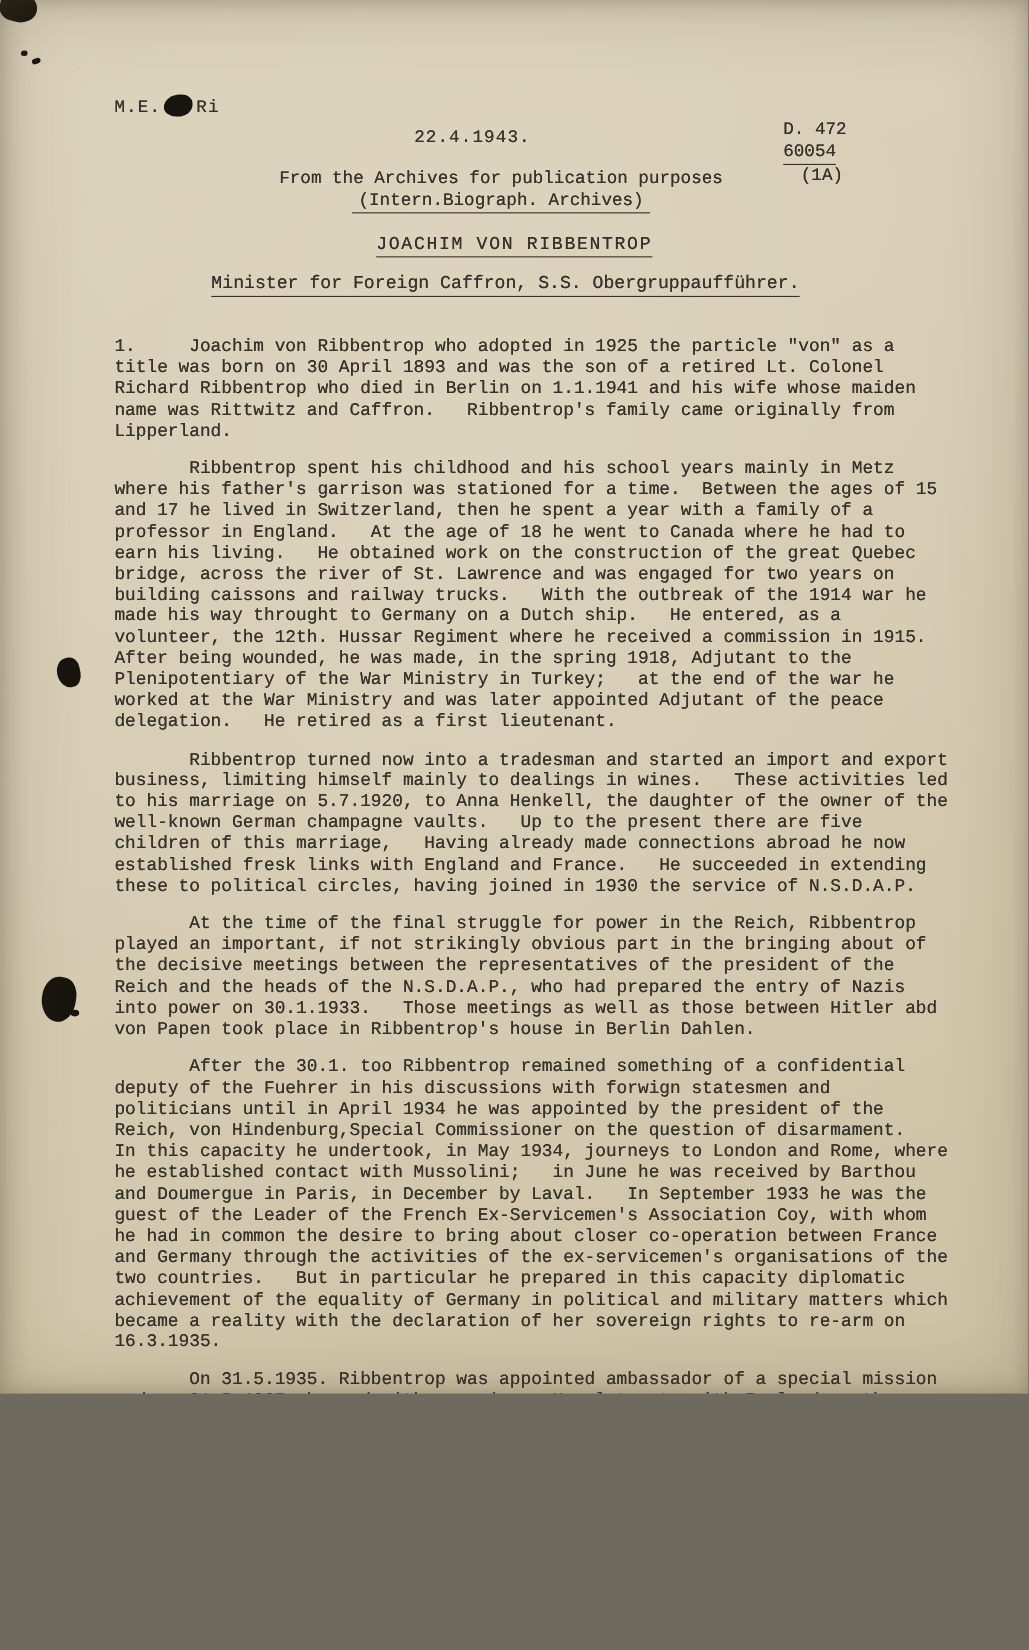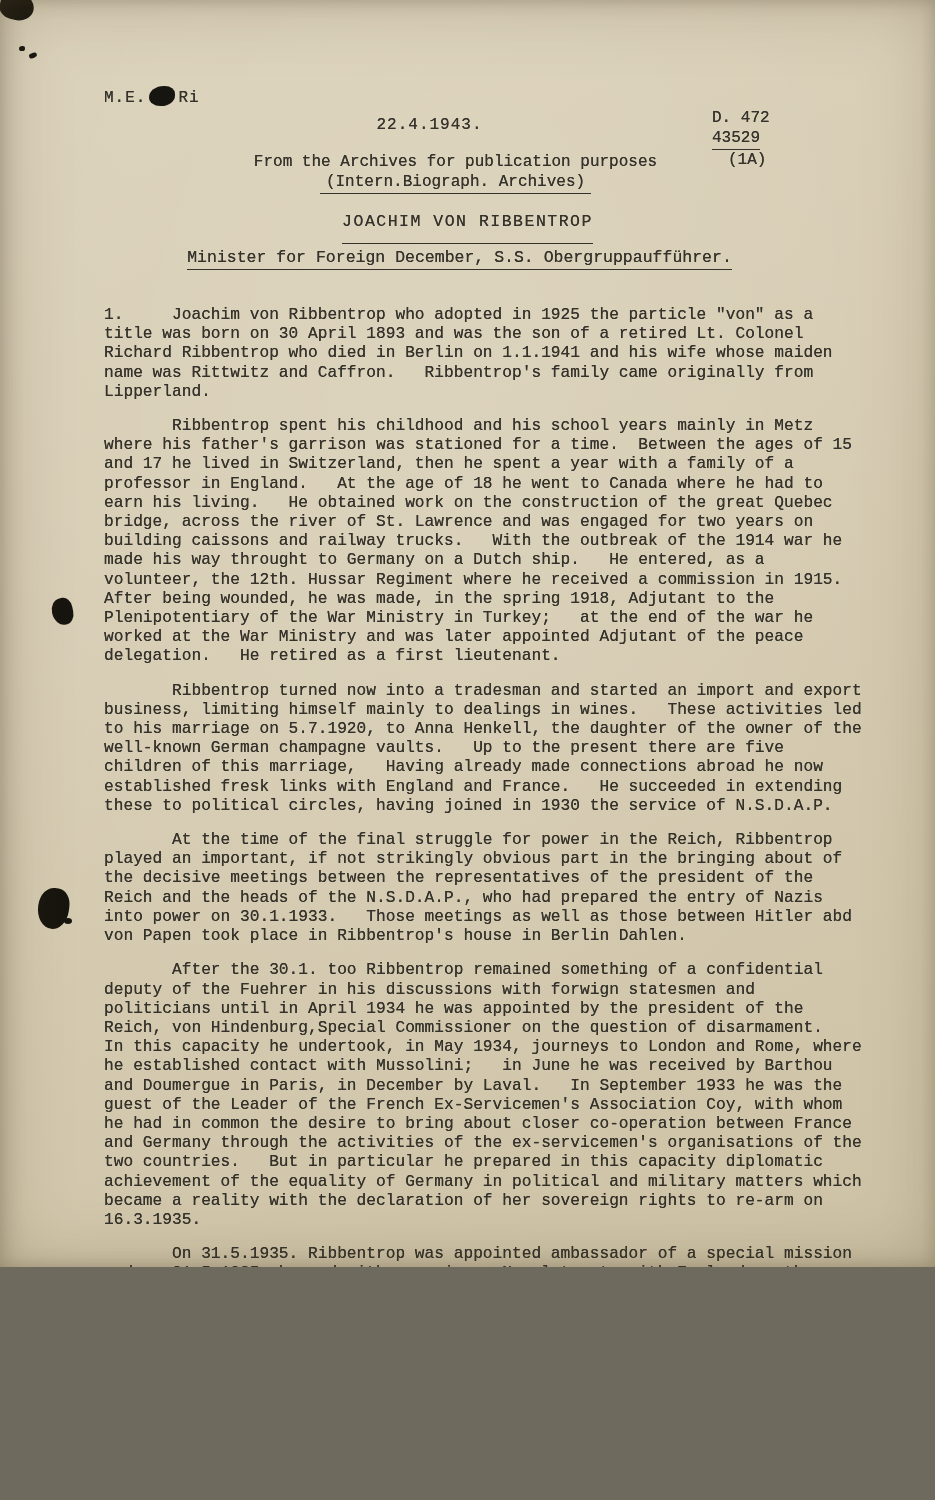--- a/index.html
+++ b/index.html
@@ -25,21 +25,21 @@
   .ref-left{ position:absolute; top:86px; left:104px; font-size:16px; letter-spacing:1px; }
   .doc-date{ position:absolute; top:116px; left:0; right:0; text-align:center; font-size:16px; transform:translateX(-38px); letter-spacing:1px; }
   .ref-right{ position:absolute; top:96px; left:712px; font-size:16px; line-height:20px;margin-top:12px; }
   .ref-right .u{ border-bottom:1.5px solid #34322b; display:inline-block; padding-bottom:1px; }
   .ref-right .sub{ margin-left:16px; }
 
   .source{ position:absolute; top:152px; left:0; right:0; text-align:center; font-size:16px; line-height:20px; transform:translateX(-12px); }
   .source .u{ border-bottom:1.5px solid #34322b; display:inline-block; padding:0 6px 1px 6px; }
 
   .doc-title{ position:absolute; top:212px; left:0; right:0; text-align:center; font-size:16.5px; font-weight:normal; }
-  .doc-title span{ border-bottom:1.6px solid #34322b; display:inline-block; padding-bottom:12px; letter-spacing:1.5px; }
+  .doc-title span{ border-bottom:1.6px solid #34322b; display:inline-block; padding-bottom:2px; letter-spacing:1.5px; }
   .doc-subtitle{ position:absolute; top:248px; left:0; right:0; text-align:center; font-size:16.5px; font-weight:normal; transform:translateX(-8px); }
   .doc-subtitle span{ border-bottom:1.6px solid #34322b; display:inline-block; padding-bottom:2px; }
 
   
   main{ position:absolute; top:306px; left:104px; width:758px; }
   main p{
     white-space:pre-wrap;
     font-size:16.2px;
     line-height:19.2px;
     margin-bottom:15px;
@@ -77,31 +77,31 @@
   <div class="blot blot-margin-2b"></div>
 
   <div class="ref-left txt">
     <span>M.E.</span><span class="blot-inline"></span><span>Ri</span>
   </div>
 
   <div class="doc-date txt">22.4.1943.</div>
 
   <div class="ref-right txt">
     <div>D. 472</div>
-    <div><span class="u">43529</span></div>
+    <div><span class="u">60054</span></div>
     <div class="sub">(1A)</div>
   </div>
 
   <div class="source txt">
     <div>From the Archives for publication purposes</div>
     <div><span class="u">(Intern.Biograph. Archives)</span></div>
   </div>
 
   <h1 class="doc-title txt"><span>JOACHIM VON RIBBENTROP</span></h1>
-  <h2 class="doc-subtitle txt"><span>Minister for Foreign December, S.S. Obergruppaufführer.</span></h2>
+  <h2 class="doc-subtitle txt"><span>Minister for Foreign Caffron, S.S. Obergruppaufführer.</span></h2>
 
   <main>
     <p class="p-first txt"><span class="item-num">1.</span><span>Joachim von Ribbentrop who adopted in 1925 the particle "von" as a title was born on 30 April 1893 and was the son of a retired Lt. Colonel Richard Ribbentrop who died in Berlin on 1.1.1941 and his wife whose maiden name was Rittwitz and Caffron.   Ribbentrop's family came originally from Lipperland.</span></p>
     <p class="txt">Ribbentrop spent his childhood and his school years mainly in Metz where his father's garrison was stationed for a time.  Between the ages of 15 and 17 he lived in Switzerland, then he spent a year with a family of a professor in England.   At the age of 18 he went to Canada where he had to earn his living.   He obtained work on the construction of the great Quebec bridge, across the river of St. Lawrence and was engaged for two years on building caissons and railway trucks.   With the outbreak of the 1914 war he made his way throught to Germany on a Dutch ship.   He entered, as a volunteer, the 12th. Hussar Regiment where he received a commission in 1915.   After being wounded, he was made, in the spring 1918, Adjutant to the Plenipotentiary of the War Ministry in Turkey;   at the end of the war he worked at the War Ministry and was later appointed Adjutant of the peace delegation.   He retired as a first lieutenant.</p>
     <p class="txt">Ribbentrop turned now into a tradesman and started an import and export business, limiting himself mainly to dealings in wines.   These activities led to his marriage on 5.7.1920, to Anna Henkell, the daughter of the owner of the well-known German champagne vaults.   Up to the present there are five children of this marriage,   Having already made connections abroad he now established fresk links with England and France.   He succeeded in extending these to political circles, having joined in 1930 the service of N.S.D.A.P.</p>
     <p class="txt">At the time of the final struggle for power in the Reich, Ribbentrop played an important, if not strikingly obvious part in the bringing about of the decisive meetings between the representatives of the president of the Reich and the heads of the N.S.D.A.P., who had prepared the entry of Nazis into power on 30.1.1933.   Those meetings as well as those between Hitler abd von Papen took place in Ribbentrop's house in Berlin Dahlen.</p>
     <p class="txt">After the 30.1. too Ribbentrop remained something of a confidential deputy of the Fuehrer in his discussions with forwign statesmen and politicians until in April 1934 he was appointed by the president of the Reich, von Hindenburg,Special Commissioner on the question of disarmament.   In this capacity he undertook, in May 1934, journeys to London and Rome, where he established contact with Mussolini;   in June he was received by Barthou and Doumergue in Paris, in December by Laval.   In September 1933 he was the guest of the Leader of the French Ex-Servicemen's Association Coy, with whom he had in common the desire to bring about closer co-operation between France and Germany through the activities of the ex-servicemen's organisations of the two countries.   But in particular he prepared in this capacity diplomatic achievement of the equality of Germany in political and military matters which became a reality with the declaration of her sovereign rights to re-arm on 16.3.1935.</p>
     <p class="txt">On 31.5.1935. Ribbentrop was appointed ambassador of a special mission and on 21.5.1935 charged with securing a Naval treaty with England on the basis of 35 to 100, the signature of which followed on 18.6.1953.   After the re-occupation of the demilitarized zone in the Rhineland on 7.3.1936, Ribbentrop represented the Reich at the extraordinary session of the League of Nations in London as a special envoy and explained before that assembly the reasons for Germany's attitude.   Soon after this Council meeting Ribbentrop handed over to the British Government the Great Peace Plan which had been developed by the Fuehrer and Reichchancellor in Reichstag on 29.3.1936.</p>
   </main>
 

